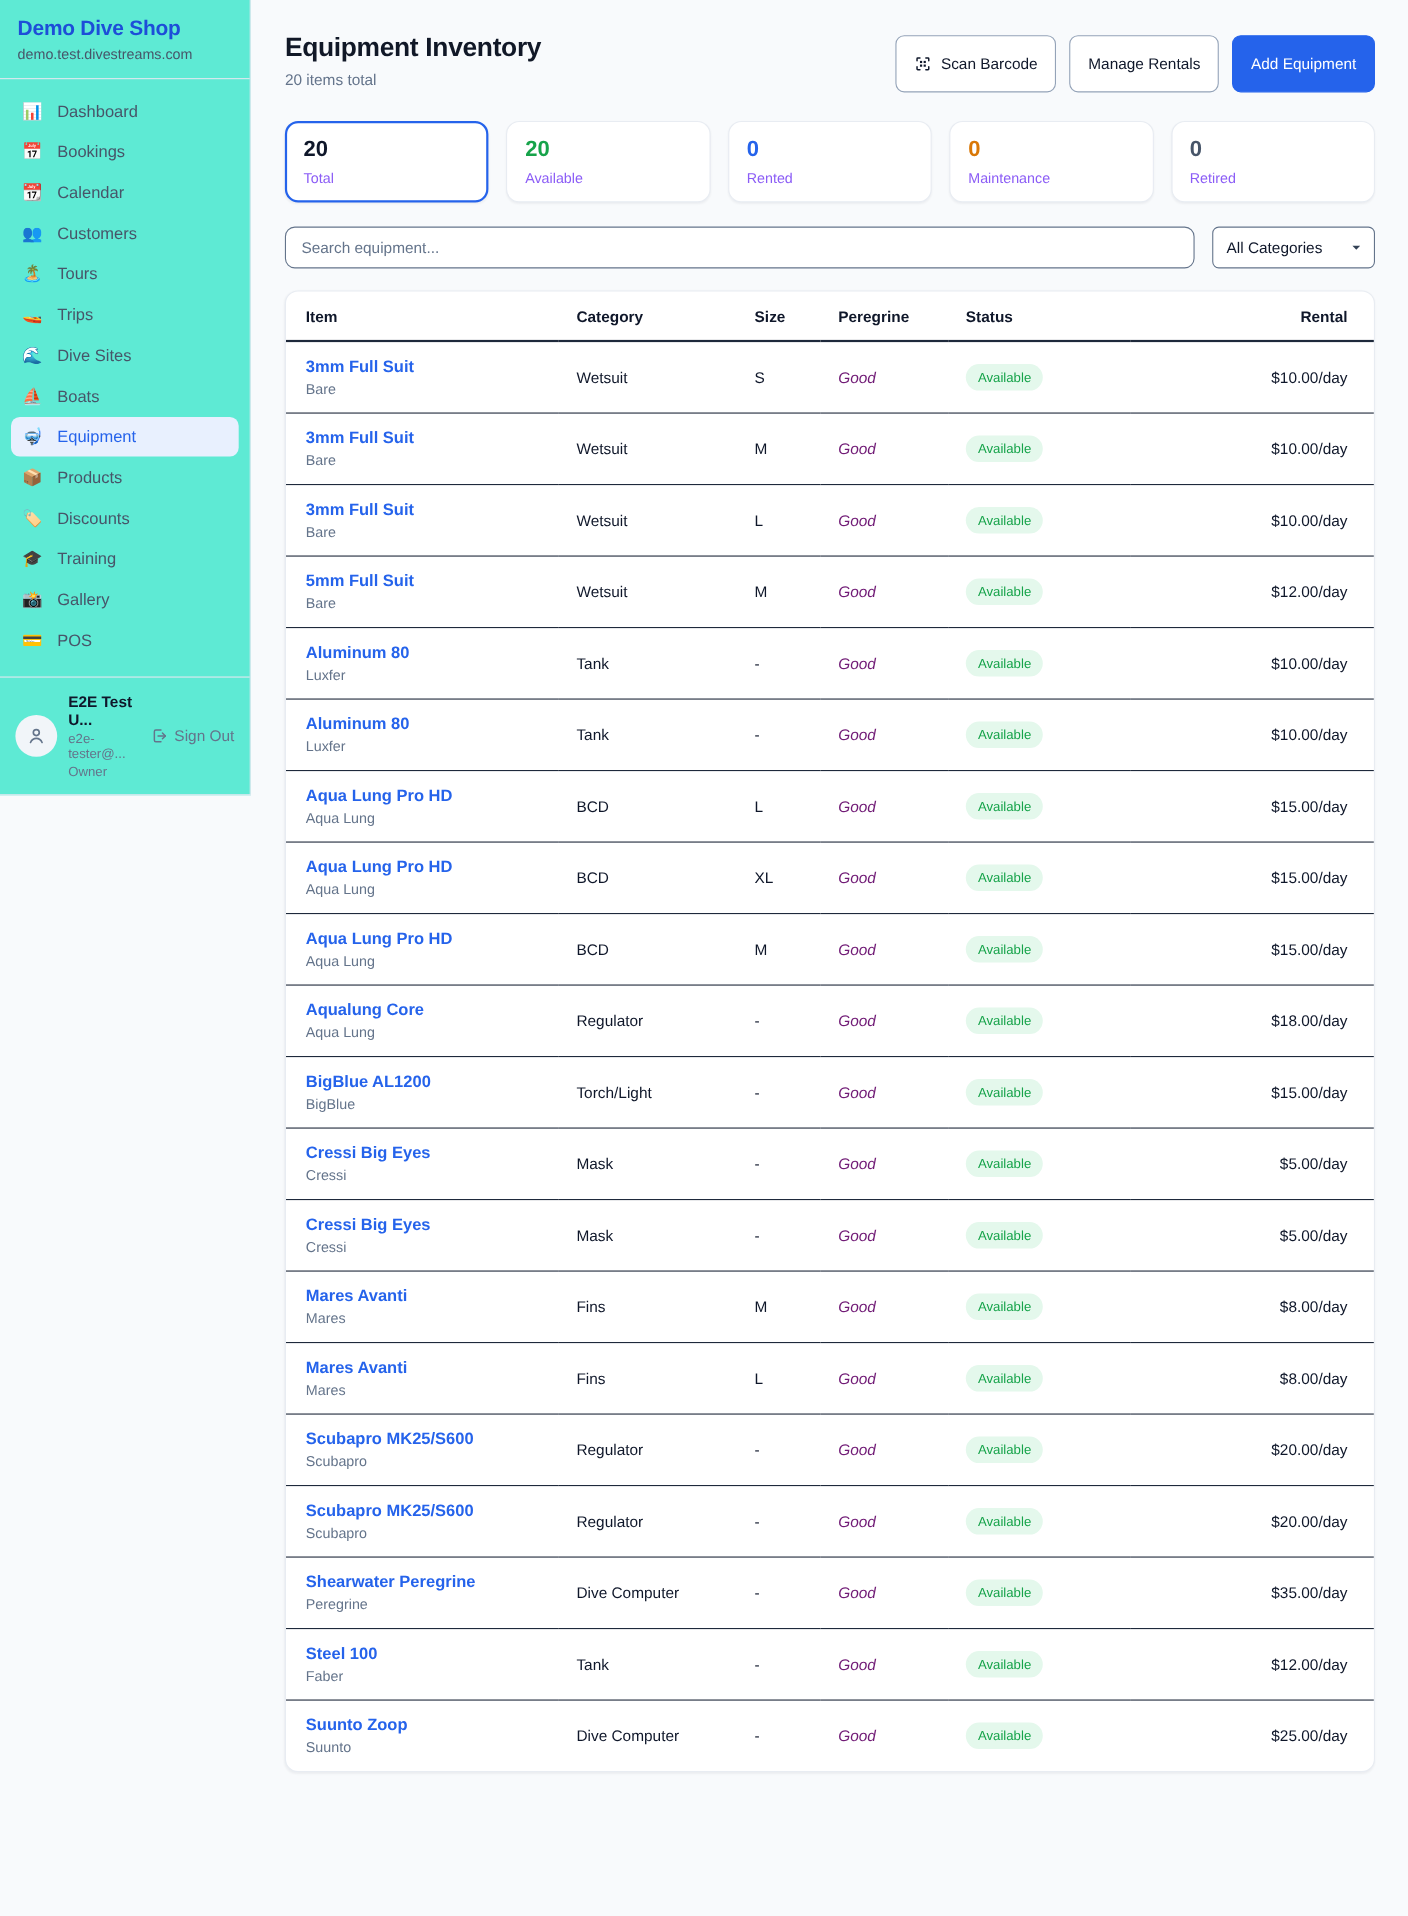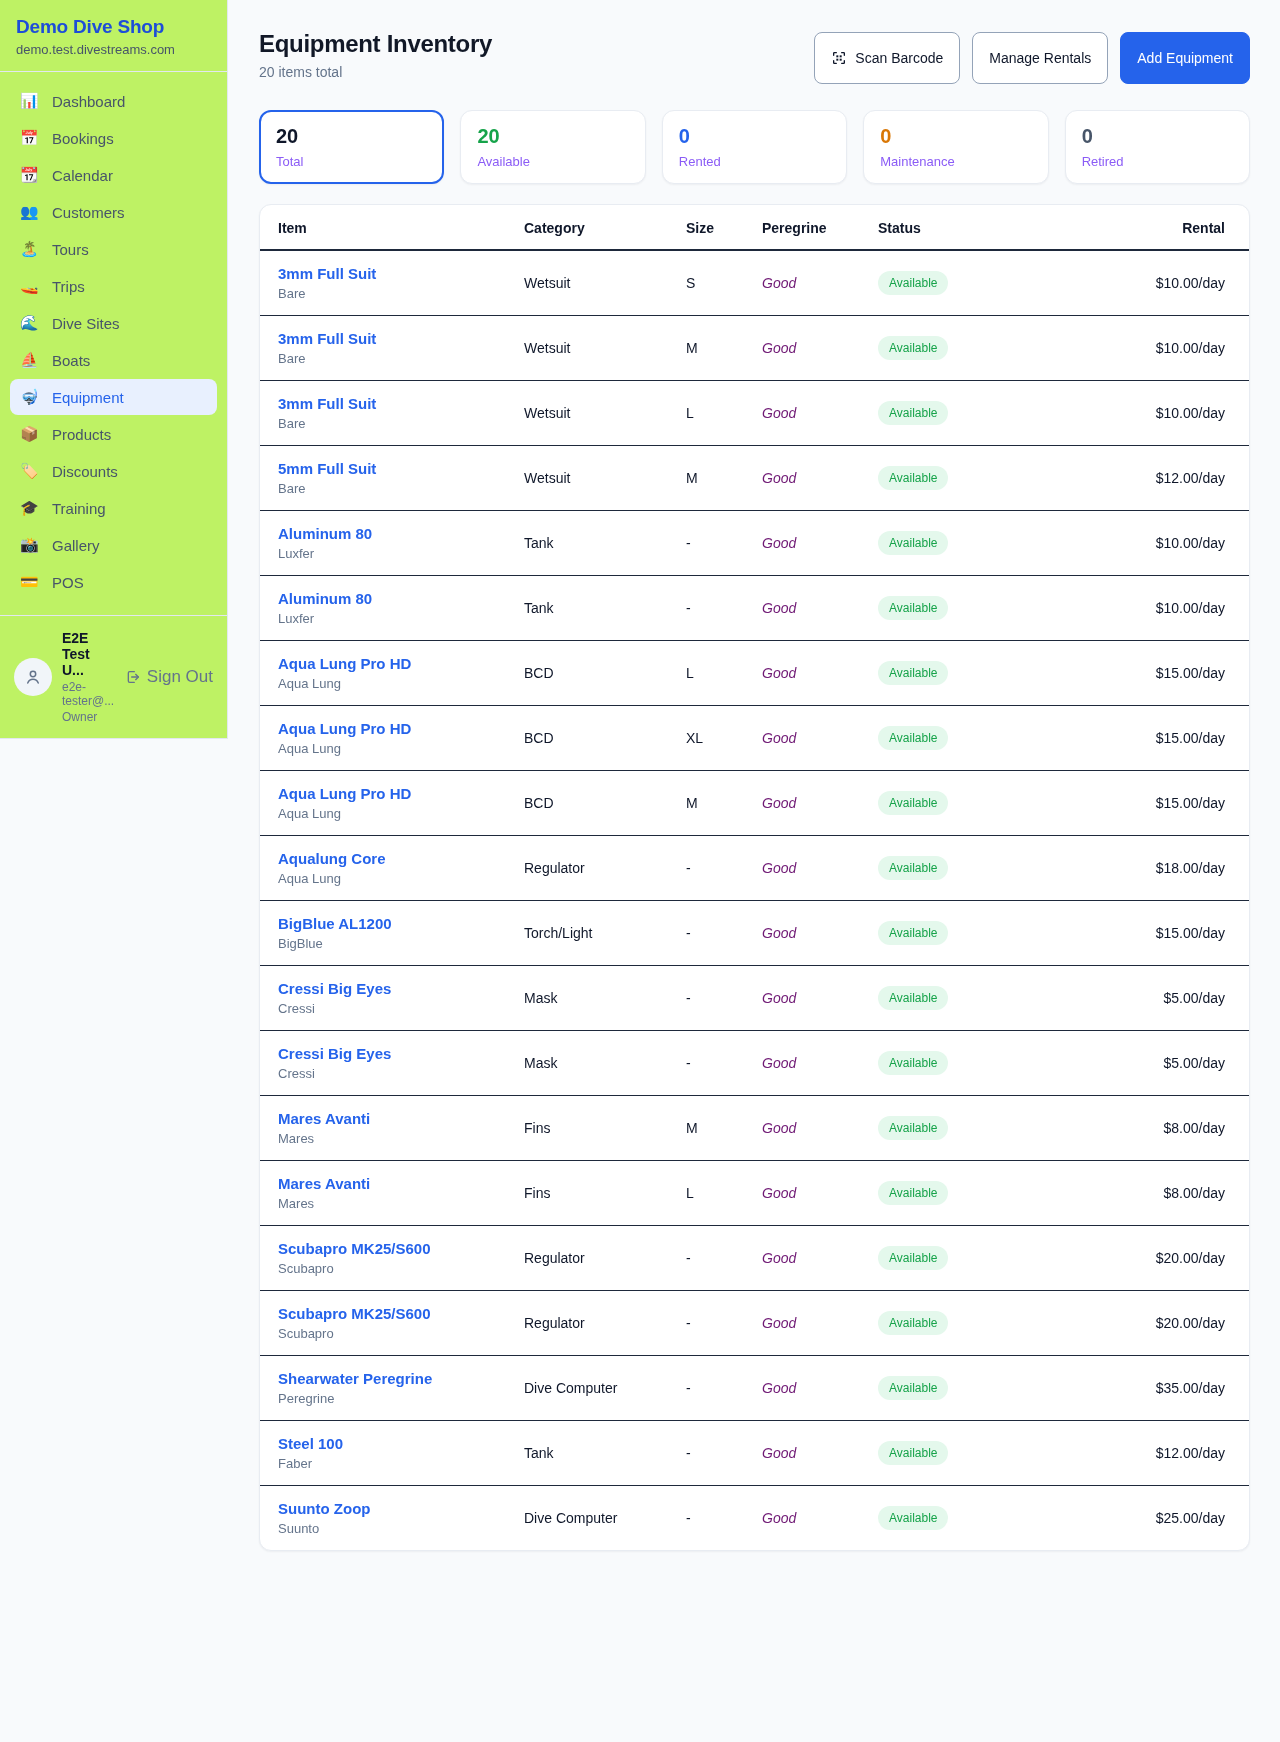--- a/index.html
+++ b/index.html
@@ -8,21 +8,21 @@
     font-family: "Liberation Sans", sans-serif;
     background: #f8fafc;
     color: #0f172a;
     min-height: 1742px;
   }
   .app { display: flex; align-items: flex-start; }
 
   
   .sidebar {
     width: 228px; flex: 0 0 228px;
-    background: #bef264;
+    background: #5eead4;
     border-right: 1px solid #e2e8f0;
     border-bottom: 1px solid #e2e8f0;
     padding-bottom: 0;
   }
   .brand { padding: 16px 16px 14px 16px; border-bottom: 1px solid #e2e8f0; }
   .brand-name { color: #1d4ed8; font-size: 19px; font-weight: bold; letter-spacing: -0.2px; }
   .brand-domain { color: #475569; font-size: 13px; margin-top: 4px; }
   .nav { padding: 10px 10px 14px 10px; }
   .nav-item {
     display: flex; align-items: center; gap: 12px;
@@ -36,21 +36,21 @@
     border-top: 1px solid #e2e8f0;
     padding: 14px 14px; display: flex; align-items: center; gap: 10px;
   }
   .avatar {
     width: 38px; height: 38px; flex: 0 0 38px; border-radius: 50%;
     background: #f1f5f9; display: flex; align-items: center; justify-content: center;
   }
   .user-meta { flex: 1; min-width: 0; }
   .user-name { font-size: 14px; font-weight: bold; color: #0f172a; }
   .user-email, .user-role { font-size: 12px; color: #64748b; margin-top: 2px; }
-  .signout { display: flex; align-items: center; gap: 6px; color: #64748b; font-size: 17px; cursor: pointer; white-space: nowrap; }
+  .signout { display: flex; align-items: center; gap: 6px; color: #64748b; font-size: 14px; cursor: pointer; white-space: nowrap; }
 
   
   .main { flex: 1; padding: 26px 30px 20px 31px; }
   .topbar { display: flex; justify-content: space-between; align-items: center; }
   .page-title { font-size: 24px; font-weight: bold; letter-spacing: -0.3px; color: #111827; }
   .page-subtitle { font-size: 14px; color: #64748b; margin-top: 6px; }
   .top-actions { display: flex; gap: 12px; align-items: center; margin-top: 6px; }
   .btn {
     height: 52px; padding: 0 16px; border-radius: 8px;
     background: #ffffff; border: 1px solid #94a3b8;
@@ -273,20 +273,31 @@
     <div class="stat-value" style="color: rgb(217, 119, 6);">0</div>
     <div class="stat-label">Maintenance</div>
   </div>
 
   <div class="stat-card">
     <div class="stat-value" style="color: rgb(71, 85, 105);">0</div>
     <div class="stat-label">Retired</div>
   </div>
 </div>
 
+    <div class="filters">
+      <input class="search-input" type="text" placeholder="Search equipment..." style="">
+      <div class="select">
+        <span>All Categories</span>
+        <span>
+          <svg width="12" height="12" viewBox="0 0 24 24" fill="#334155">
+            <path d="M5 9l7 7 7-7z"></path>
+          </svg>
+        </span>
+      </div>
+    </div>
 
     <div class="table-card">
       <table>
         <thead>
           <tr>
             <th class="col-item">Item</th>
             <th class="col-category">Category</th>
             <th class="col-size">Size</th>
             <th class="col-condition">Peregrine</th>
             <th class="col-status">Status</th>

